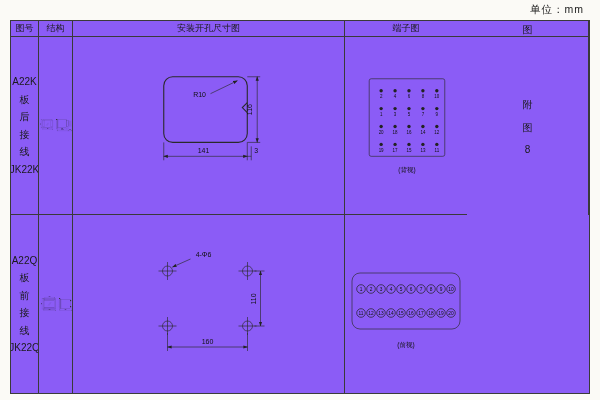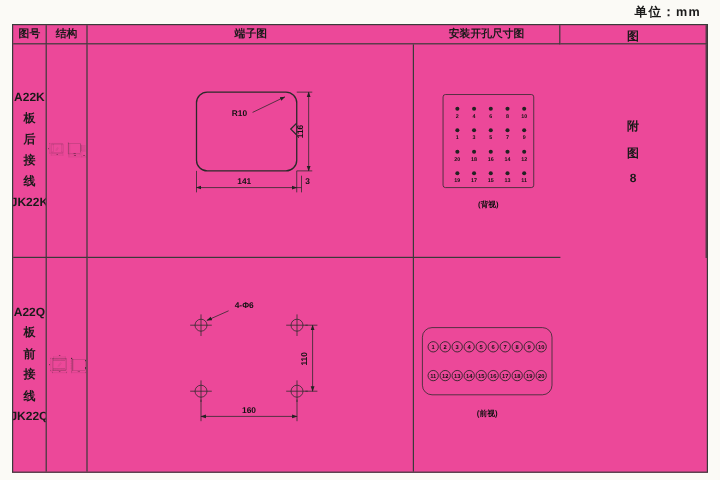--- a/index.html
+++ b/index.html
@@ -1,18 +1,18 @@
 <!DOCTYPE html>
 <html><head>
 <meta charset="utf-8">
 <style>
   html,body{margin:0;padding:0;}
-  .sheet{position:relative;width:600px;height:400px;background:#fbfaf6;font-family:"Liberation Sans","DejaVu Sans",sans-serif;color:#1a1a1a;overflow:hidden;font-weight:bold;}
+  .sheet{position:relative;width:600px;height:400px;background:#fbfaf6;font-family:"Liberation Sans","DejaVu Sans",sans-serif;color:#1a1a1a;overflow:hidden;}
   .unit{position:absolute;top:3px;right:16px;font-size:10.5px;letter-spacing:1px;}
-  .tbl{position:absolute;left:10px;top:20px;width:578px;height:372px;border:1.2px solid #3a3a3a;display:grid;grid-template-columns:28px 34px 272px 122px 1fr;grid-template-rows:16px 178px 1fr;background:#ec4899;}
+  .tbl{position:absolute;left:10px;top:20px;width:578px;height:372px;border:1.2px solid #3a3a3a;display:grid;grid-template-columns:28px 34px 272px 122px 1fr;grid-template-rows:16px 178px 1fr;background:#8b5cf6;}
   .c{border-right:1px solid #3a3a3a;border-bottom:1px solid #3a3a3a;display:flex;align-items:center;justify-content:center;position:relative;overflow:hidden;}
   .lc{border-right:none;}
   .lr{border-bottom:none;}
   .hd{font-size:9px;white-space:nowrap;}
   .figcol{flex-direction:column;gap:9px;font-size:10px;}
   .structcol{flex-direction:column;gap:4px;font-size:10px;line-height:1.35;}
   svg{display:block;width:100%;height:100%;}
   .ln{stroke:#2a2a2a;stroke-width:1.1;fill:none;}
   .tn{stroke:#2a2a2a;stroke-width:.65;fill:none;}
   .dim{stroke:#2a2a2a;stroke-width:.65;fill:none;}
@@ -23,22 +23,22 @@
 </head>
 <body>
 
 <div class="sheet">
   <div class="unit">单位：mm</div>
 
   <div class="tbl">
 
     <div class="c hd">图号</div>
     <div class="c hd">结构</div>
+    <div class="c hd">安装开孔尺寸图</div>
     <div class="c hd lc">端子图</div>
-    <div class="c hd">安装开孔尺寸图</div>
 
     <div class="c figcol">
       <div>附</div>
       <div>图</div>
       <div>8</div>
     </div>
 
     <div class="c structcol">
       <div>A22K</div>
       <div>板</div>

